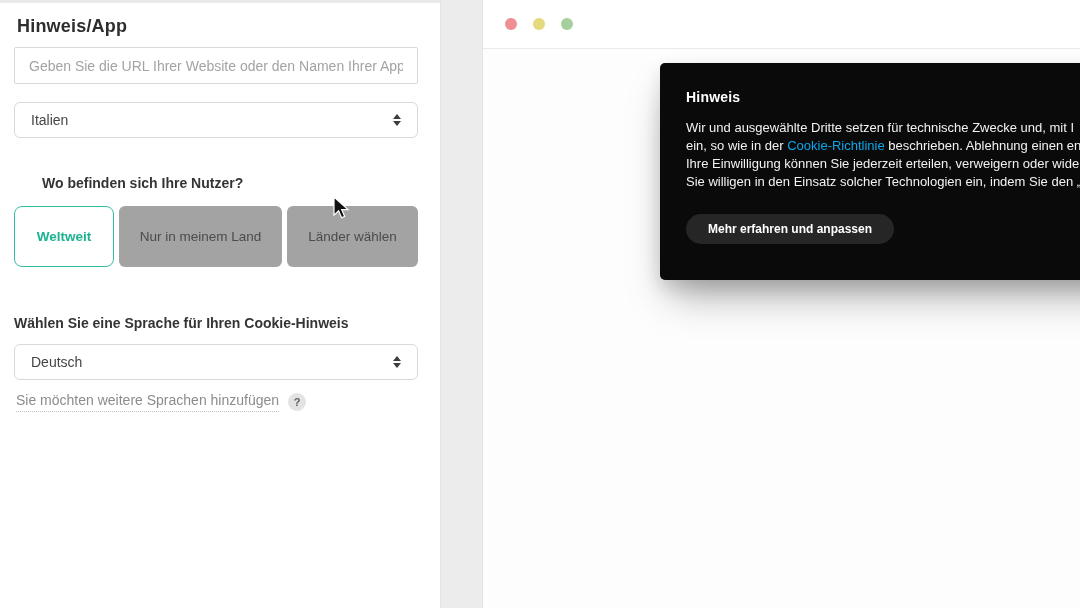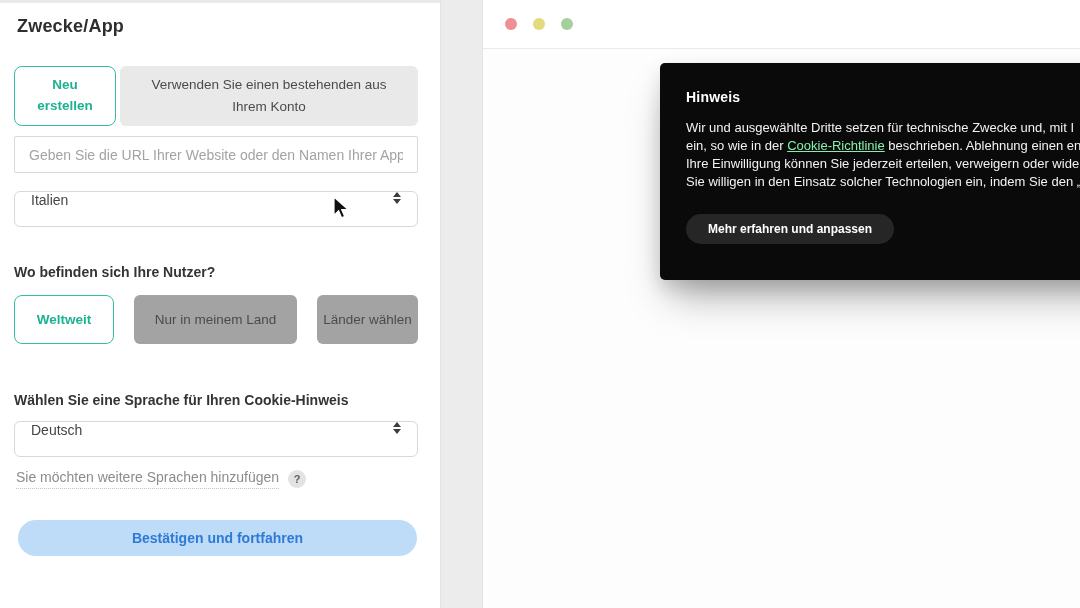--- a/index.html
+++ b/index.html
@@ -37,35 +37,35 @@
 
   .url-input {
     margin-top:10px; width:100%; height:37px;
     border:1px solid #d9d9d9; border-radius:2px; background:#fff;
     padding:0 14px; font-size:14px; color:#444; outline:none;
     font-family:"Liberation Sans", sans-serif;
   }
   .url-input::placeholder { color:#a3a3a3; }
 
   .q-label { margin-top:42px; font-size:14px; font-weight:bold; color:#343434; }
-  .q-label.l2 { margin-top:37px; }
+  .q-label.l2 { margin-top:37px;margin-left:28px; }
   .q-label.l3 { margin-top:48px; }
 
   .select {
     margin-top:18px; height:36px; width:100%;
     border:1px solid #d9d9d9; border-radius:6px; background:#fff;
-    display:flex; justify-content:space-between;
+    display:flex; align-items:center; justify-content:space-between;
     padding:0 16px; font-size:14px; color:#454545; cursor:pointer;
   }
   .updown { display:flex; flex-direction:column; gap:2px; align-items:center; }
   .updown i { display:block; width:0; height:0; border-left:4px solid transparent; border-right:4px solid transparent; }
   .updown .up   { border-bottom:5px solid #3c3c3c; }
   .updown .down { border-top:5px solid #3c3c3c; }
 
-  .opt-row { margin-top:15px; display:flex; gap:20px; height:49px; }
+  .opt-row { margin-top:15px; display:flex; gap:5px; height:61px; }
   .opt {
     display:flex; align-items:center; justify-content:center; text-align:center;
     font-size:13.5px; border-radius:6px; cursor:pointer;
   }
   .opt.selected {
     width:100px; background:#fff; border:1px solid #35bda2; border-radius:8px;
     color:#1db391; font-weight:bold;
   }
   .opt.gray { background:#a3a3a3; color:#4b4b4b; }
   .opt.w162 { width:163px; }
@@ -112,45 +112,37 @@
   
   .banner {
     position:absolute; left:660px; top:63px; width:560px; height:217px;
     background:#0a0a0a; border-radius:5px; color:#fff;
     padding:26px 0 0 26px;
     box-shadow:0 24px 38px -10px rgba(0,0,0,.35), 0 8px 18px rgba(0,0,0,.12);
   }
   .banner-title { font-size:14px; font-weight:bold; letter-spacing:.2px; }
   .banner-body { margin-top:14px; font-size:13px; line-height:18px; color:#f2f2f2; }
   .banner-body .line { white-space:nowrap; }
-  .banner-link { text-decoration:underline; color:#86efac; cursor:pointer; }
+  .banner-link { color:#0ea5e9; cursor:pointer; }
   .banner-btn {
     margin-top:23px; height:30px; padding:0 22px; border:none; border-radius:15px;
     background:#262626; color:#ffffff; font-size:12px; font-weight:bold;
     font-family:"Liberation Sans", sans-serif; cursor:pointer;
     display:inline-flex; align-items:center;
   }
 
   
   .cursor { position:absolute; left:333px; top:196px; width:17px; height:24px; z-index:50; pointer-events:none; }
 </style>
 </head>
 <body>
 
 <div class="panel">
-  <div class="panel-title">Zwecke/App</div>
-
-  <div class="tabs">
-    <div class="tab-new">
-      <span>Neu erstellen</span>
-    </div>
-    <div class="tab-existing">
-      <span>Verwenden Sie einen bestehenden aus Ihrem Konto</span>
-    </div>
-  </div>
+  <div class="panel-title">Hinweis/App</div>
+
 
   <input class="url-input" type="text" placeholder="Geben Sie die URL Ihrer Website oder den Namen Ihrer App" style="">
 
   <div class="select">
     <span>Italien</span>
     <span class="updown">
         <i class="up"></i>
         <i class="down"></i>
       </span>
   </div>
@@ -175,23 +167,20 @@
         <i class="up"></i>
         <i class="down"></i>
       </span>
   </div>
 
   <div class="link-row">
     <span class="add-lang">Sie möchten weitere Sprachen hinzufügen</span>
     <span class="help-badge">?</span>
   </div>
 
-  <button class="confirm-btn">
-    <span>Bestätigen und fortfahren</span>
-  </button>
 </div>
 
 <div class="strip"></div>
 
 <div class="browser">
   <div class="chrome">
     <span class="dot red"></span>
     <span class="dot yellow"></span>
     <span class="dot green"></span>
   </div>

